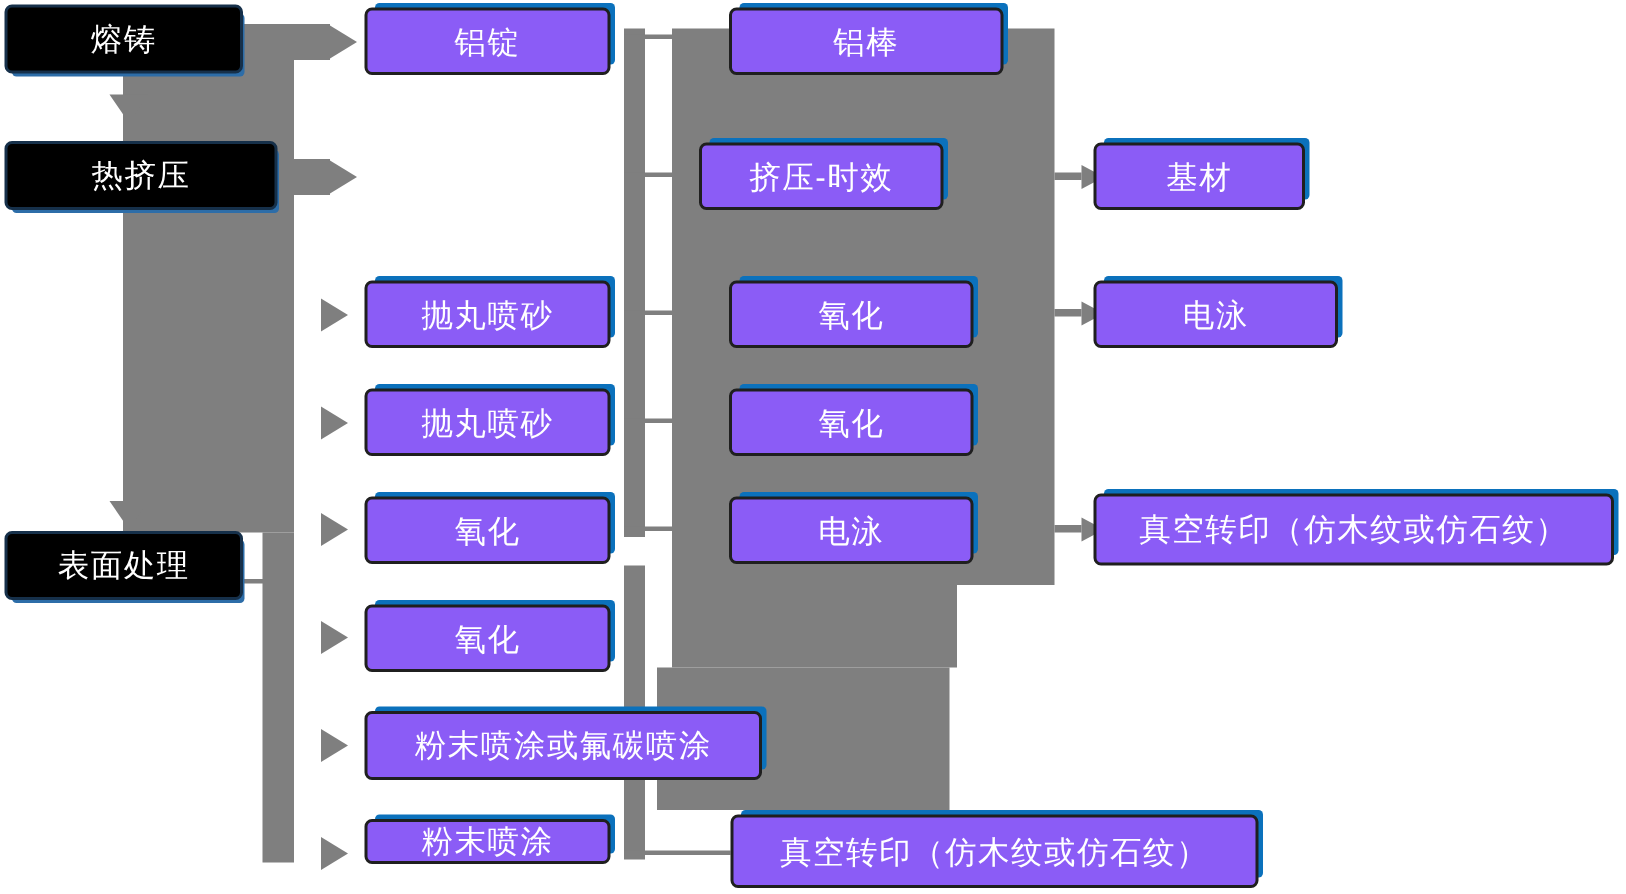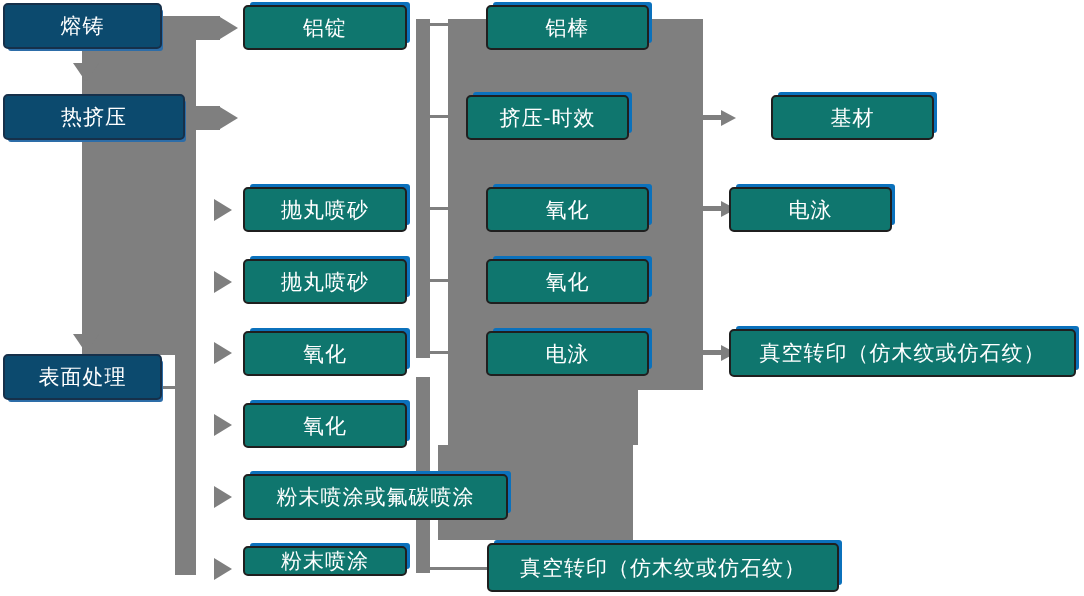--- a/index.html
+++ b/index.html
@@ -13,35 +13,35 @@
     width: 1084px;
     height: 596px;
     background: #ffffff;
     overflow: hidden;
   }
   
   .box {
     position: absolute;
     z-index: 2;
     box-sizing: border-box;
-    background: #0f766e;
+    background: #8b5cf6;
     border: 2px solid #1f1f1f;
     border-radius: 5px;
     color: #ffffff;
     font-size: 21px;
     letter-spacing: 1px;
     display: flex;
     align-items: center;
     justify-content: center;
     white-space: nowrap;
     
     box-shadow: 5px -5px 0 -2px #0b71bc;
   }
   .box.dark {
-    background: #0c4a6e;
+    background: #000000;
     border-color: #16304a;
     box-shadow: 3px 4px 0 -2px #2d6da8;
   }
   
   .g {
     position: absolute;
     z-index: 1;
     background: #7f7f7f;
   }
   .tri-r {
@@ -115,24 +115,24 @@
   <div class="box dark" style="left:3px;top:354px;width:159px;height:46px">表面处理</div>
 
   <div class="box" style="left:243px;top:5px;width:164px;height:45px">铝锭</div>
   <div class="box" style="left:243px;top:187px;width:164px;height:45px">抛丸喷砂</div>
   <div class="box" style="left:243px;top:259px;width:164px;height:45px">抛丸喷砂</div>
   <div class="box" style="left:243px;top:331px;width:164px;height:45px">氧化</div>
   <div class="box" style="left:243px;top:403px;width:164px;height:45px">氧化</div>
   <div class="box" style="left:243px;top:474px;width:265px;height:46px">粉末喷涂或氟碳喷涂</div>
   <div class="box" style="left:243px;top:546px;width:164px;height:30px">粉末喷涂</div>
 
-  <div class="box" style="left:486px;top:5px;width:163px;height:45px">铝棒</div>
+  <div class="box" style="left:486px;top:5px;width:183px;height:45px">铝棒</div>
   <div class="box" style="left:466px;top:95px;width:163px;height:45px">挤压-时效</div>
   <div class="box" style="left:486px;top:187px;width:163px;height:45px">氧化</div>
   <div class="box" style="left:486px;top:259px;width:163px;height:45px">氧化</div>
   <div class="box" style="left:486px;top:331px;width:163px;height:45px">电泳</div>
   <div class="box" style="left:487px;top:543px;width:352px;height:49px">真空转印（仿木纹或仿石纹）</div>
 
-  <div class="box" style="left:771px;top:95px;width:163px;height:45px">基材</div>
+  <div class="box" style="left:729px;top:95px;width:141px;height:45px">基材</div>
   <div class="box" style="left:729px;top:187px;width:163px;height:45px">电泳</div>
   <div class="box" style="left:729px;top:329px;width:347px;height:48px">真空转印（仿木纹或仿石纹）</div>
 
 </div>
 
 </body></html>

